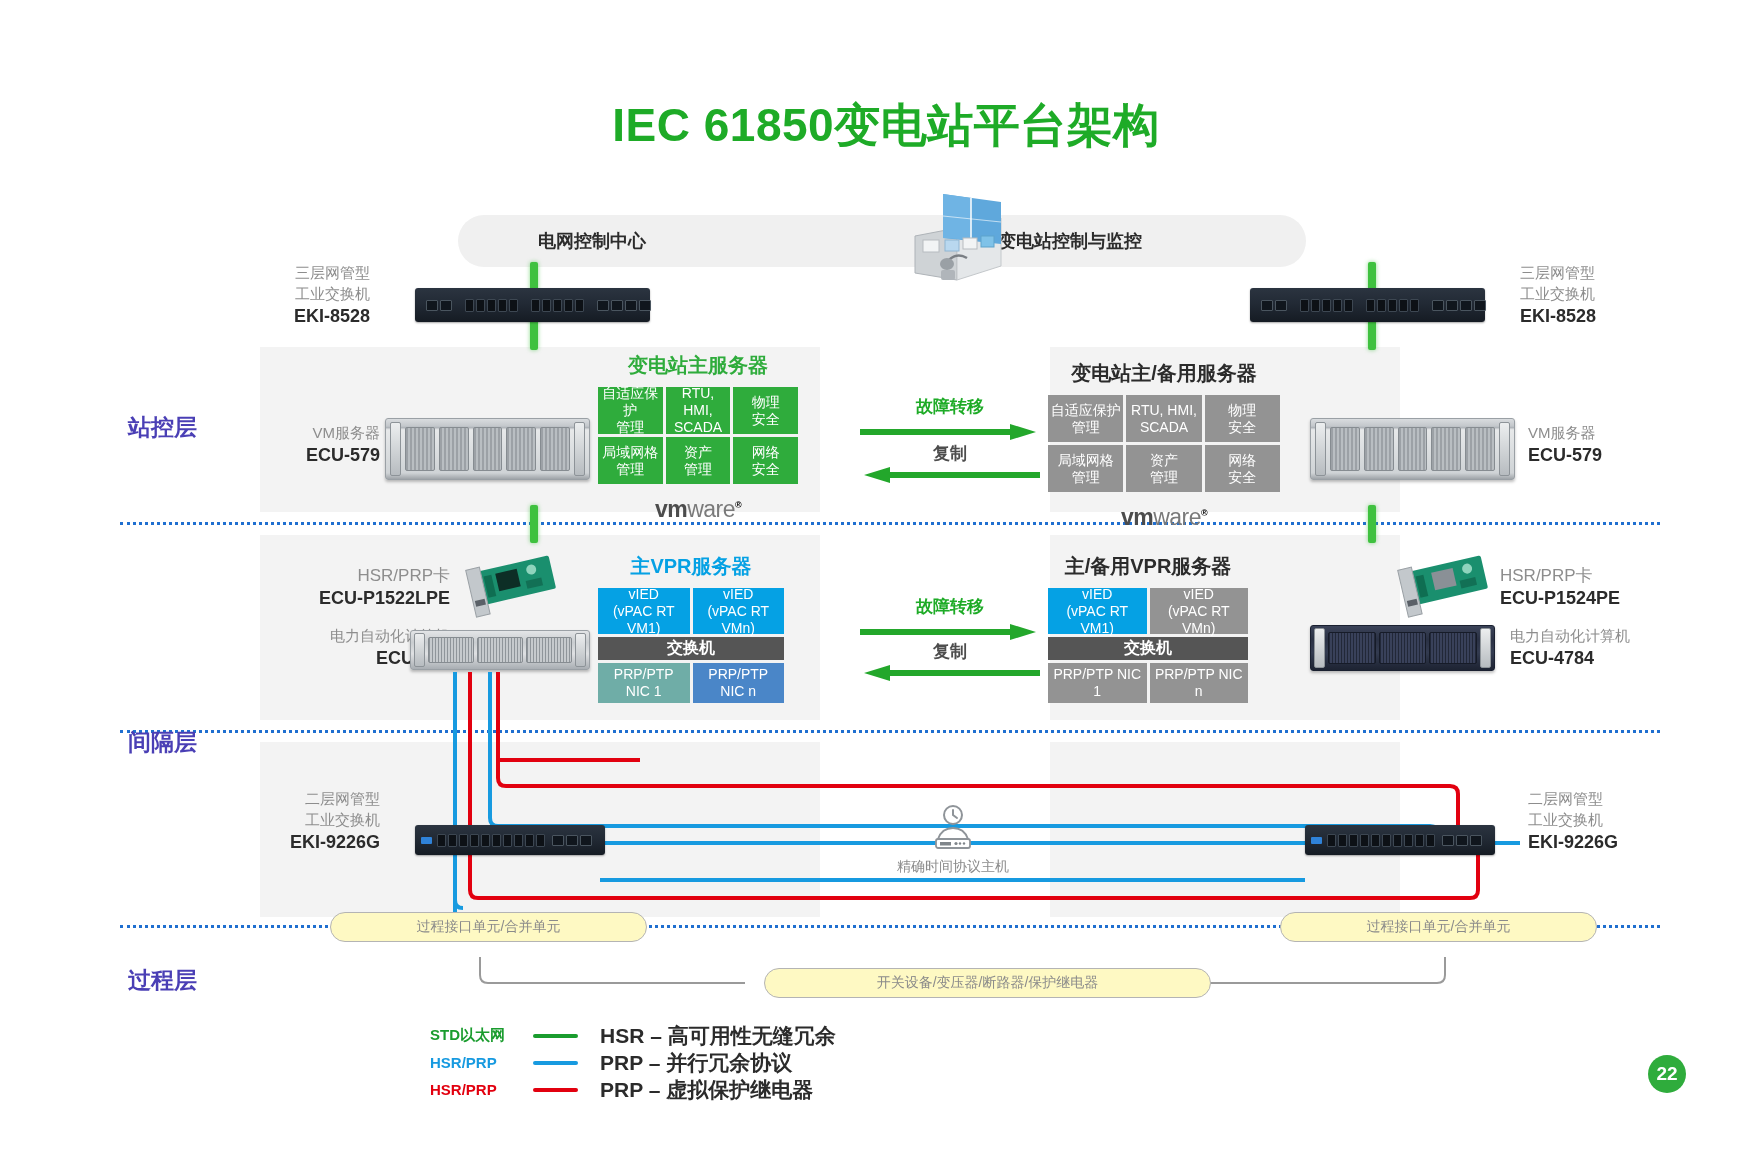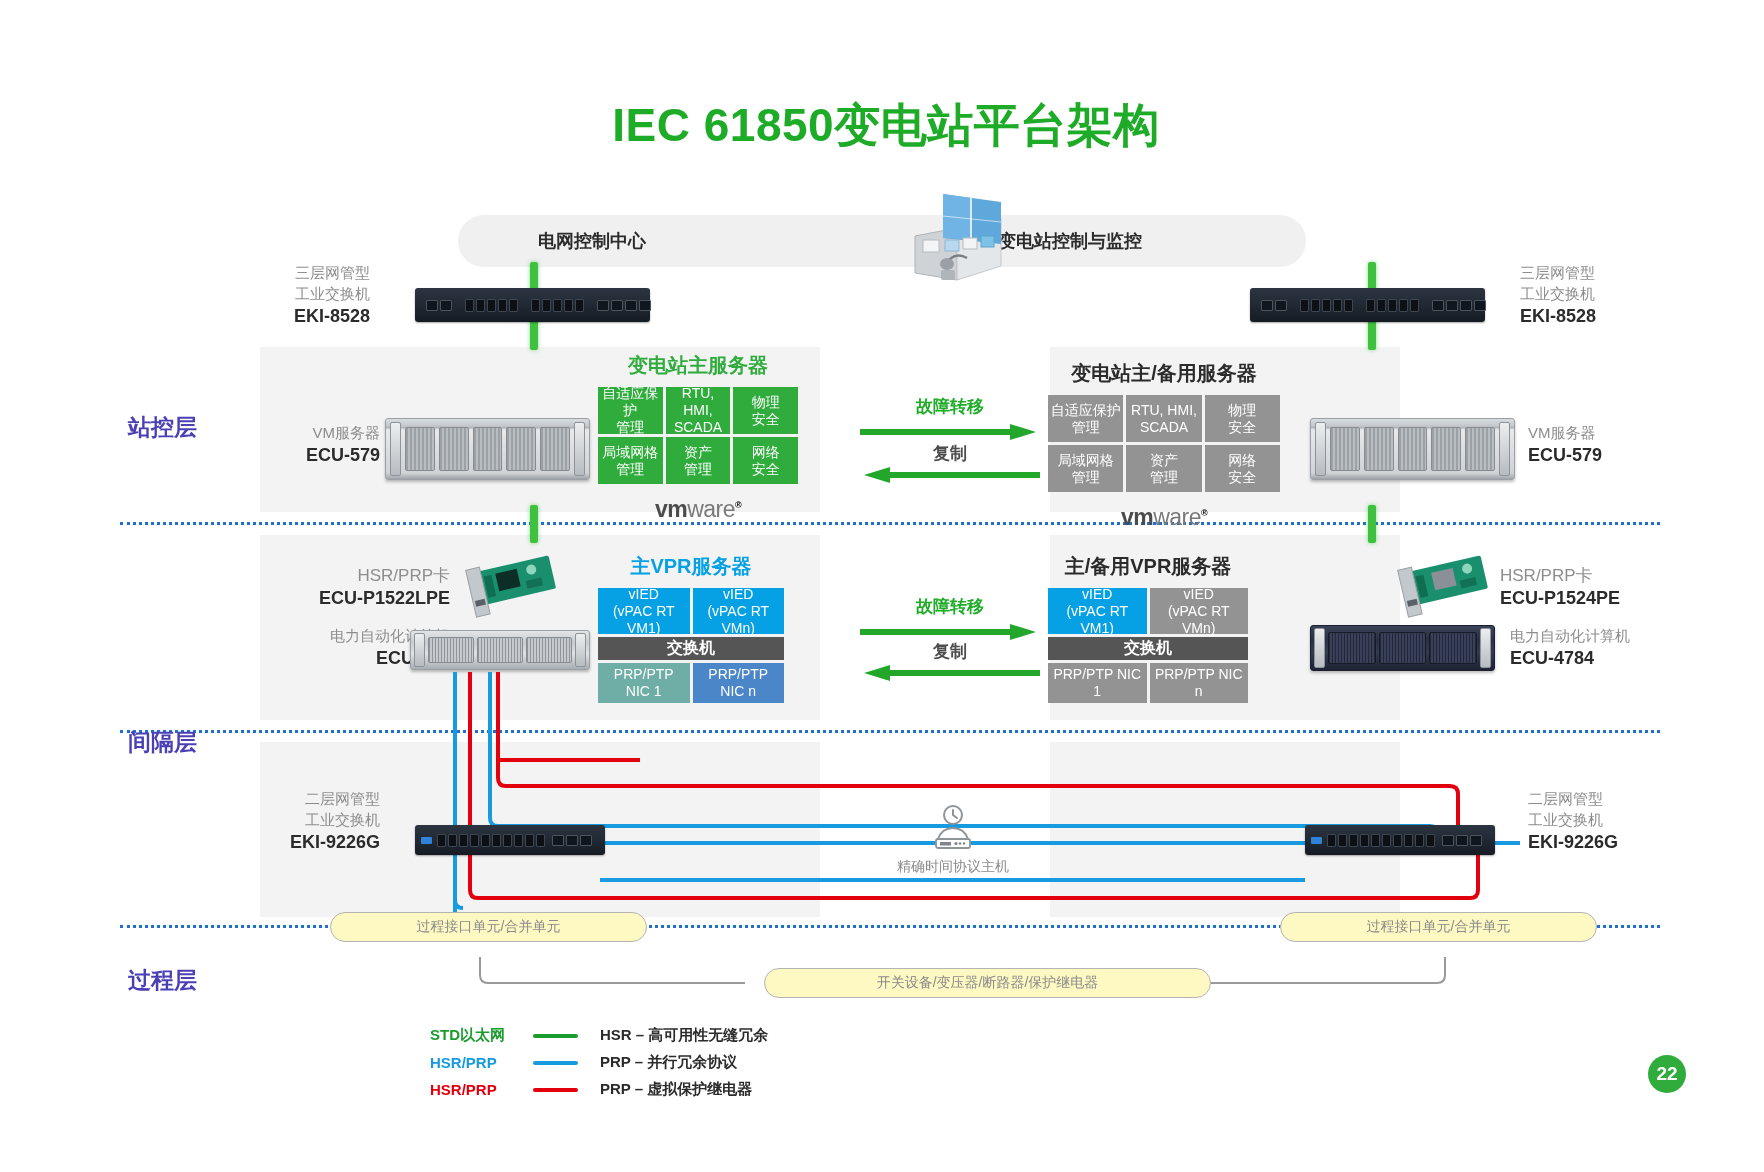--- a/index.html
+++ b/index.html
@@ -134,21 +134,21 @@
     display:flex;align-items:center;justify-content:center;
     font-size:14px;color:#8b8b8b;white-space:nowrap;
   }
   
   #ptp-label{font-size:14px;color:#8b8b8b;white-space:nowrap;text-align:center;}
   
   #legend{left:430px;top:1022px;}
   .lg-row{display:flex;align-items:center;height:27px;}
   .lg-name{width:95px;font-size:15px;font-weight:bold;white-space:nowrap;}
   .lg-line{width:45px;height:4px;margin:0 22px 0 8px;border-radius:2px;}
-  .lg-desc{font-size:15px;font-weight:bold;color:#2b2b2b;white-space:nowrap;}
+  .lg-desc{font-size:21px;font-weight:bold;color:#2b2b2b;white-space:nowrap;}
   
   #pagenum{
     left:1648px;top:1055px;width:38px;height:38px;border-radius:50%;
     background:#2fac3c;color:#fff;font-size:19px;font-weight:bold;
     display:flex;align-items:center;justify-content:center;
   }
   svg{display:block;overflow:visible;}
 </style>
 </head>
 <body>

